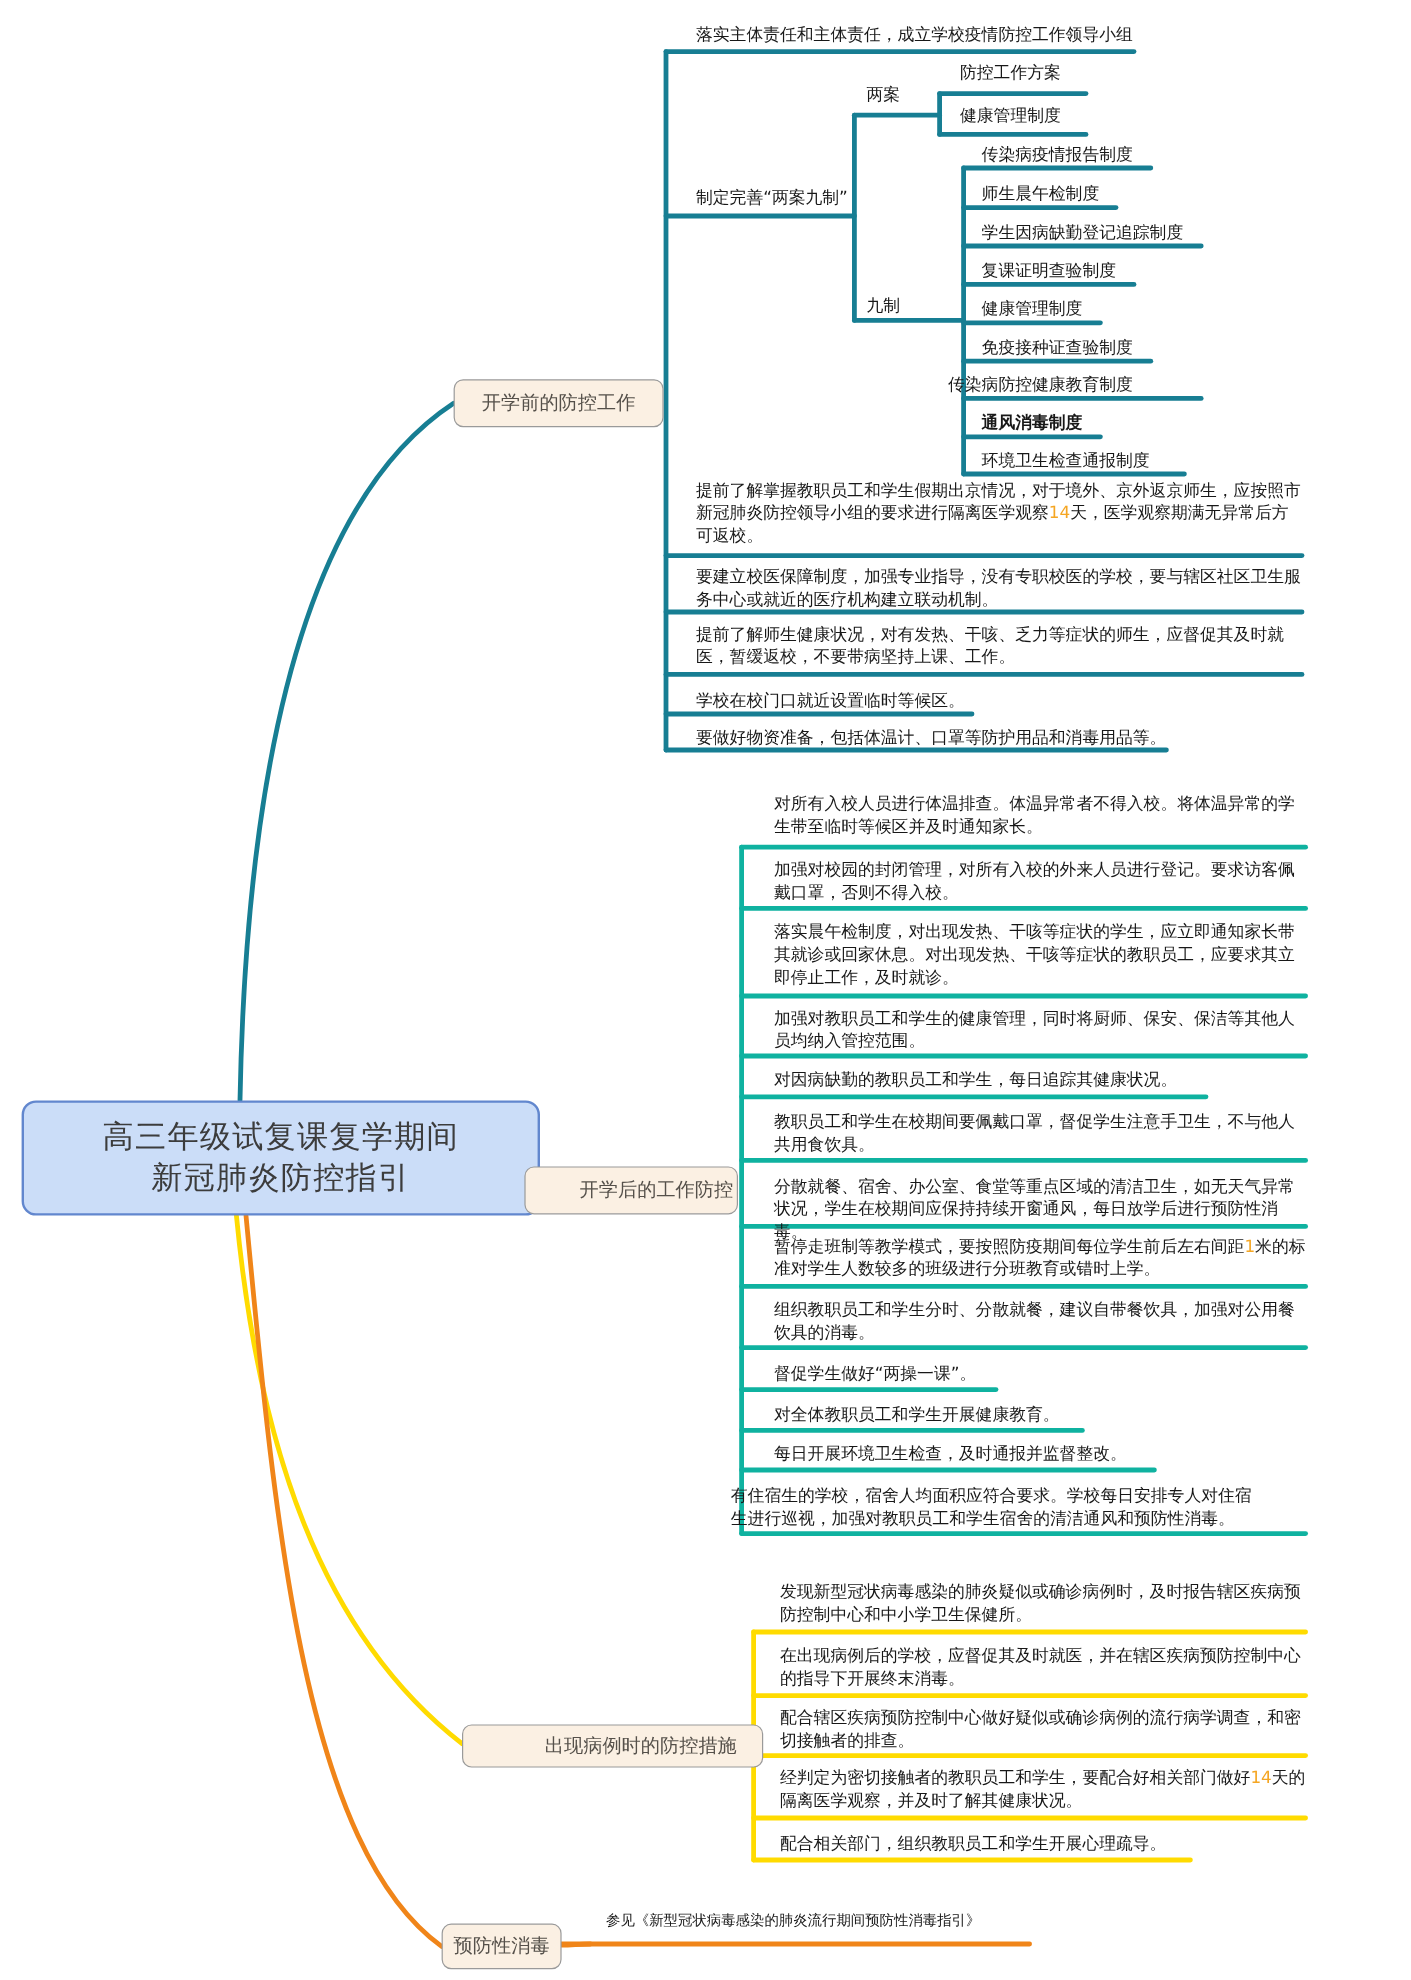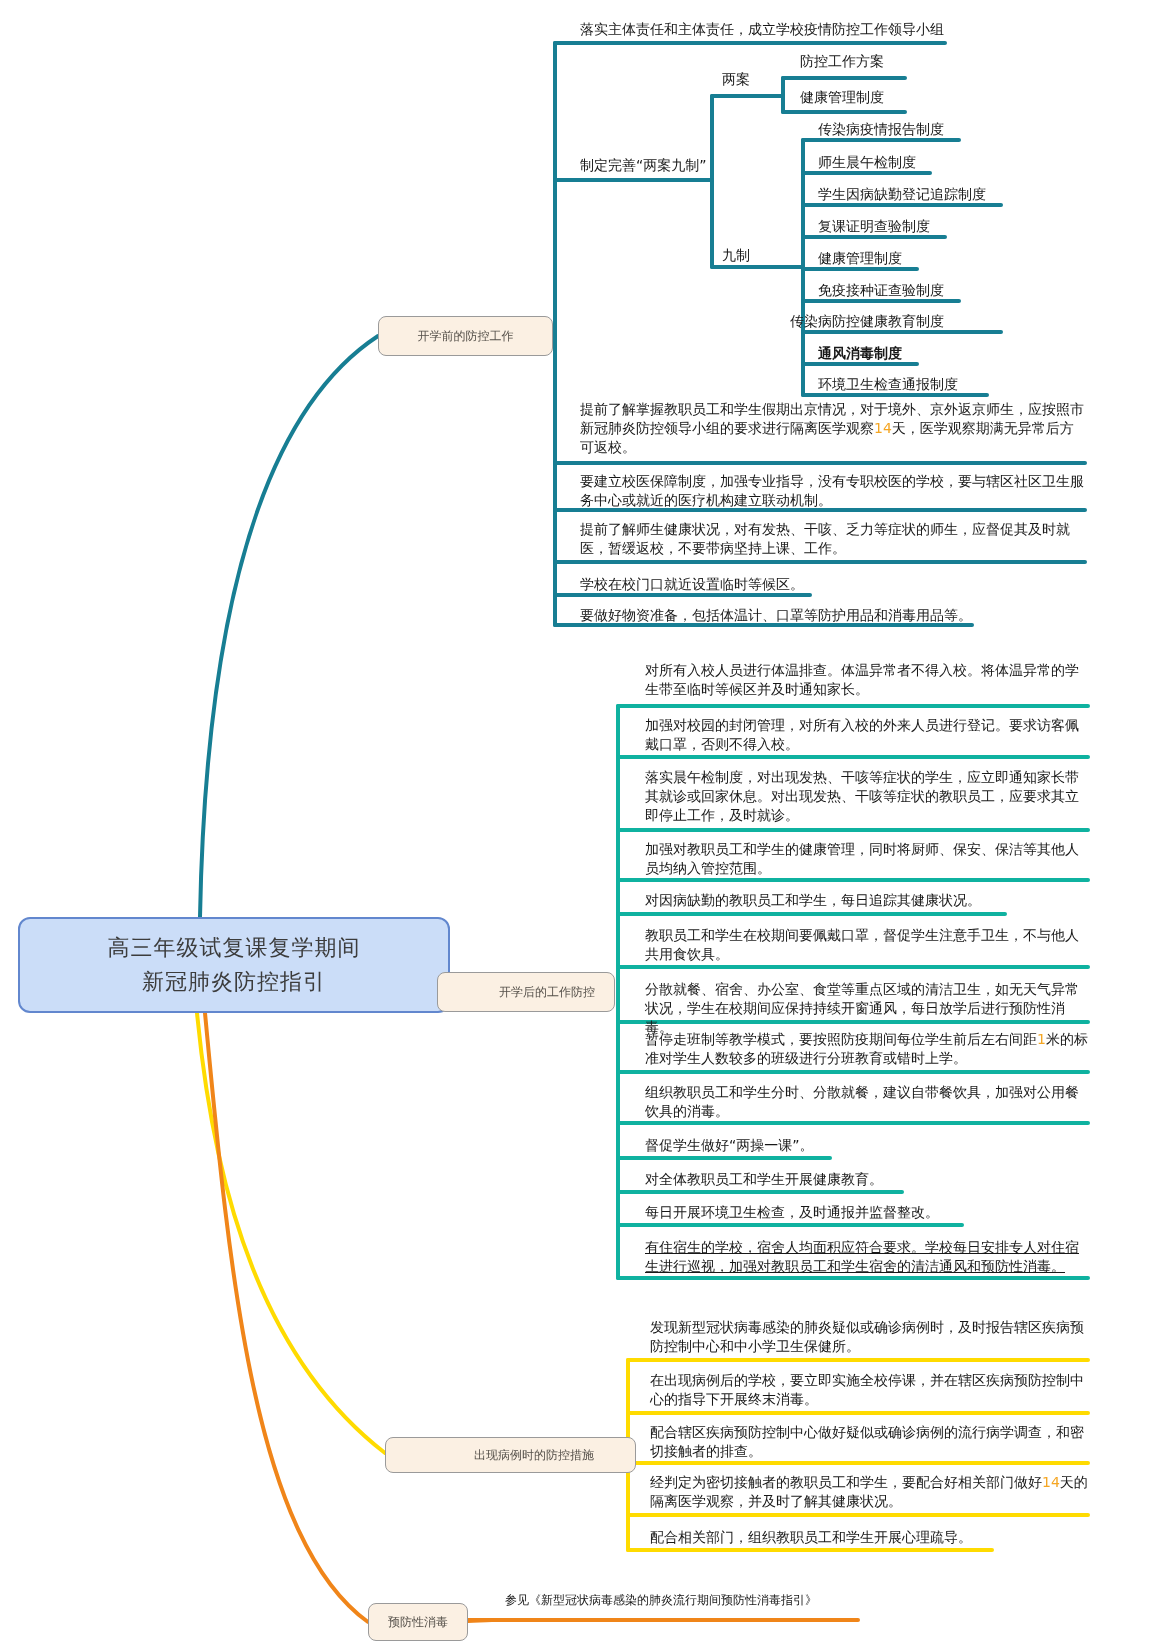--- a/index.html
+++ b/index.html
@@ -5,27 +5,27 @@
   html,body{margin:0;padding:0;}
   body{
     width:1176px;height:1650px;position:relative;background:#ffffff;
     font-family:"DejaVu Sans","Liberation Sans",sans-serif;overflow:hidden;
   }
   #connectors{position:absolute;left:0;top:0;pointer-events:none;}
   .central{
     position:absolute;left:18px;top:917px;width:432px;height:96px;
     background:#cbddf8;border:2px solid #6287ce;border-radius:12px;
     display:flex;flex-direction:column;align-items:center;justify-content:center;
-    font-size:22px;line-height:34px;color:#3c3c3c;letter-spacing:1px;
+    font-size:26px;line-height:34px;color:#3c3c3c;letter-spacing:1px;
     box-sizing:border-box;text-align:center;
   }
   .branch-label{
     position:absolute;background:#fbf0e3;border:1px solid #9a9a9a;border-radius:8px;
     display:flex;align-items:center;justify-content:center;
-    font-size:12px;color:#55504a;box-sizing:border-box;white-space:nowrap;
+    font-size:16px;color:#55504a;box-sizing:border-box;white-space:nowrap;
     z-index:3;
   }
   .topic{
     position:absolute;font-size:14px;line-height:19px;color:#181818;
     z-index:2;
   }
   .topic.nw{white-space:nowrap;}
   .topic.small{font-size:12px;line-height:16px;}
   .num{color:#f5a623;}
 </style>
@@ -124,24 +124,24 @@
     <div class="topic" style="left: 645px; top: 768px; width: 445px;">落实晨午检制度，对出现发热、干咳等症状的学生，应立即通知家长带其就诊或回家休息。对出现发热、干咳等症状的教职员工，应要求其立即停止工作，及时就诊。</div>
     <div class="topic" style="left: 645px; top: 840px; width: 445px;">加强对教职员工和学生的健康管理，同时将厨师、保安、保洁等其他人员均纳入管控范围。</div>
     <div class="topic nw" style="left: 645px; top: 891px;">对因病缺勤的教职员工和学生，每日追踪其健康状况。</div>
     <div class="topic" style="left: 645px; top: 926px; width: 445px;">教职员工和学生在校期间要佩戴口罩，督促学生注意手卫生，不与他人共用食饮具。</div>
     <div class="topic" style="left: 645px; top: 980px; width: 445px;">分散就餐、宿舍、办公室、食堂等重点区域的清洁卫生，如无天气异常状况，学生在校期间应保持持续开窗通风，每日放学后进行预防性消毒。</div>
     <div class="topic" style="left: 645px; top: 1030px; width: 445px;">暂停走班制等教学模式，要按照防疫期间每位学生前后左右间距<span class="num">1</span>米的标准对学生人数较多的班级进行分班教育或错时上学。</div>
     <div class="topic" style="left: 645px; top: 1083px; width: 445px;">组织教职员工和学生分时、分散就餐，建议自带餐饮具，加强对公用餐饮具的消毒。</div>
     <div class="topic nw" style="left: 645px; top: 1136px;">督促学生做好“两操一课”。</div>
     <div class="topic nw" style="left: 645px; top: 1170px;">对全体教职员工和学生开展健康教育。</div>
     <div class="topic nw" style="left: 645px; top: 1203px;">每日开展环境卫生检查，及时通报并监督整改。</div>
-    <div class="topic" style="left: 645px; top: 1238px; width: 445px; text-decoration: underline;">有住宿生的学校，宿舍人均面积应符合要求。学校每日安排专人对住宿生进行巡视，加强对教职员工和学生宿舍的清洁通风和预防性消毒。</div>
+    <div class="topic" style="left: 609px; top: 1238px; width: 445px;">有住宿生的学校，宿舍人均面积应符合要求。学校每日安排专人对住宿生进行巡视，加强对教职员工和学生宿舍的清洁通风和预防性消毒。</div>
   </div>
 <div>
     <div class="topic" style="left: 650px; top: 1318px; width: 445px;">发现新型冠状病毒感染的肺炎疑似或确诊病例时，及时报告辖区疾病预防控制中心和中小学卫生保健所。</div>
-    <div class="topic" style="left: 650px; top: 1371px; width: 445px;">在出现病例后的学校，要立即实施全校停课，并在辖区疾病预防控制中心的指导下开展终末消毒。</div>
+    <div class="topic" style="left: 650px; top: 1371px; width: 445px;">在出现病例后的学校，应督促其及时就医，并在辖区疾病预防控制中心的指导下开展终末消毒。</div>
     <div class="topic" style="left: 650px; top: 1423px; width: 445px;">配合辖区疾病预防控制中心做好疑似或确诊病例的流行病学调查，和密切接触者的排查。</div>
     <div class="topic" style="left: 650px; top: 1473px; width: 445px;">经判定为密切接触者的教职员工和学生，要配合好相关部门做好<span class="num">14</span>天的隔离医学观察，并及时了解其健康状况。</div>
     <div class="topic nw" style="left: 650px; top: 1528px;">配合相关部门，组织教职员工和学生开展心理疏导。</div>
   </div>
 <div>
     <div class="topic nw small" style="left: 505px; top: 1592px;">参见《新型冠状病毒感染的肺炎流行期间预防性消毒指引》</div>
   </div>
 
 </body></html>

